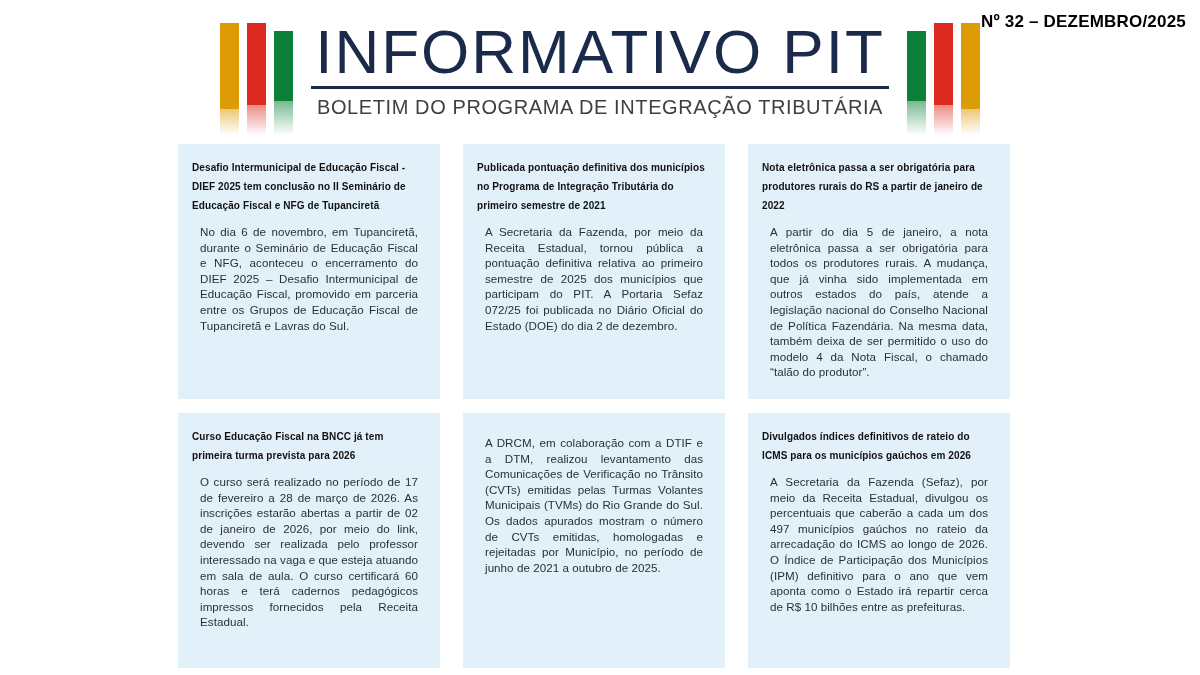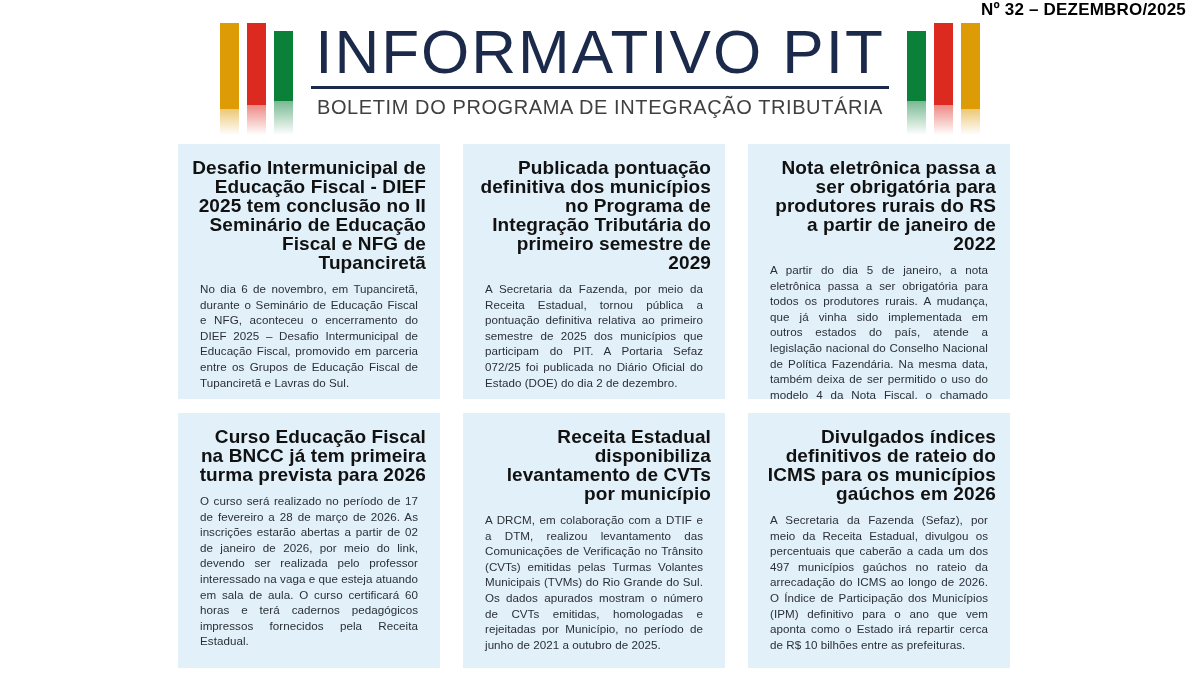--- a/index.html
+++ b/index.html
@@ -15,21 +15,21 @@
   .page {
     position: relative;
     width: 1200px;
     height: 675px;
     background: #ffffff;
   }
 
   
   .issue-label {
     position: absolute;
-    top: 0;
+    top: 12px;
     right: 14px;
     font-size: 17px;
     font-weight: bold;
     color: #000000;
     letter-spacing: 0.2px;
     white-space: nowrap;
   }
 
   
   .masthead {
@@ -113,25 +113,25 @@
   }
 
   .card {
     background: #e2f0f9;
     padding: 14px 14px 10px 14px;
     overflow: hidden;
   }
 
   .card-title {
     font-family: "Liberation Sans", sans-serif;
-    font-size: 19px;
+    font-size: 10px;
     line-height: 19px;
     font-weight: bold;
     color: #111111;
-    text-align: right;
+    text-align: left;
     margin: 0 0 9px 0;
     letter-spacing: 0.1px;
   }
 
   .card-body {
     font-family: "Liberation Sans", sans-serif;
     font-size: 11.6px;
     line-height: 15.6px;
     color: #2a2f36;
     text-align: justify;
@@ -188,36 +188,35 @@
   </div>
 
   <div class="grid">
 
     <div class="card">
       <h2 class="card-title">Desafio Intermunicipal de Educação Fiscal - DIEF 2025 tem conclusão no II Seminário de Educação Fiscal e NFG de Tupanciretã</h2>
       <p class="card-body">No dia 6 de novembro, em Tupanciretã, durante o Seminário de Educação Fiscal e NFG, aconteceu o encerramento do DIEF 2025 – Desafio Intermunicipal de Educação Fiscal, promovido em parceria entre os Grupos de Educação Fiscal de Tupanciretã e Lavras do Sul.</p>
     </div>
 
     <div class="card">
-      <h2 class="card-title">Publicada pontuação definitiva dos municípios no Programa de Integração Tributária do primeiro semestre de 2029</h2>
+      <h2 class="card-title">Publicada pontuação definitiva dos municípios no Programa de Integração Tributária do primeiro semestre de 2021</h2>
       <p class="card-body">A Secretaria da Fazenda, por meio da Receita Estadual, tornou pública a pontuação definitiva relativa ao primeiro semestre de 2025 dos municípios que participam do PIT. A Portaria Sefaz 072/25 foi publicada no Diário Oficial do Estado (DOE) do dia 2 de dezembro.</p>
     </div>
 
     <div class="card">
       <h2 class="card-title">Nota eletrônica passa a ser obrigatória para produtores rurais do RS a partir de janeiro de 2022</h2>
       <p class="card-body">A partir do dia 5 de janeiro, a nota eletrônica passa a ser obrigatória para todos os produtores rurais. A mudança, que já vinha sido implementada em outros estados do país, atende a legislação nacional do Conselho Nacional de Política Fazendária. Na mesma data, também deixa de ser permitido o uso do modelo 4 da Nota Fiscal, o chamado “talão do produtor”.</p>
     </div>
 
     <div class="card">
       <h2 class="card-title">Curso Educação Fiscal na BNCC já tem primeira turma prevista para 2026</h2>
       <p class="card-body">O curso será realizado no período de 17 de fevereiro a 28 de março de 2026. As inscrições estarão abertas a partir de 02 de janeiro de 2026, por meio do link, devendo ser realizada pelo professor interessado na vaga e que esteja atuando em sala de aula. O curso certificará 60 horas e terá cadernos pedagógicos impressos fornecidos pela Receita Estadual.</p>
     </div>
 
     <div class="card">
-      <h2 class="card-title">Receita Estadual disponibiliza levantamento de CVTs por município</h2>
       <p class="card-body">A DRCM, em colaboração com a DTIF e a DTM, realizou levantamento das Comunicações de Verificação no Trânsito (CVTs) emitidas pelas Turmas Volantes Municipais (TVMs) do Rio Grande do Sul. Os dados apurados mostram o número de CVTs emitidas, homologadas e rejeitadas por Município, no período de junho de 2021 a outubro de 2025.</p>
     </div>
 
     <div class="card">
       <h2 class="card-title">Divulgados índices definitivos de rateio do ICMS para os municípios gaúchos em 2026</h2>
       <p class="card-body">A Secretaria da Fazenda (Sefaz), por meio da Receita Estadual, divulgou os percentuais que caberão a cada um dos 497 municípios gaúchos no rateio da arrecadação do ICMS ao longo de 2026. O Índice de Participação dos Municípios (IPM) definitivo para o ano que vem aponta como o Estado irá repartir cerca de R$ 10 bilhões entre as prefeituras.</p>
     </div>
 
   </div>
 

